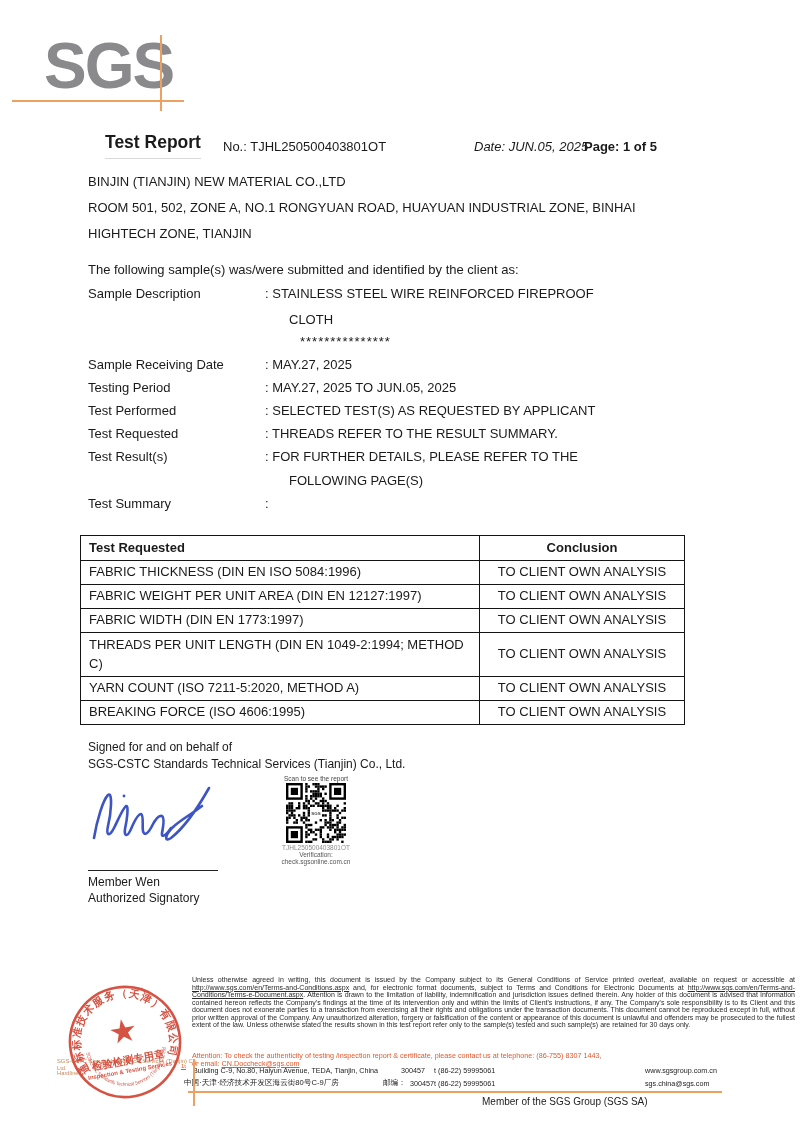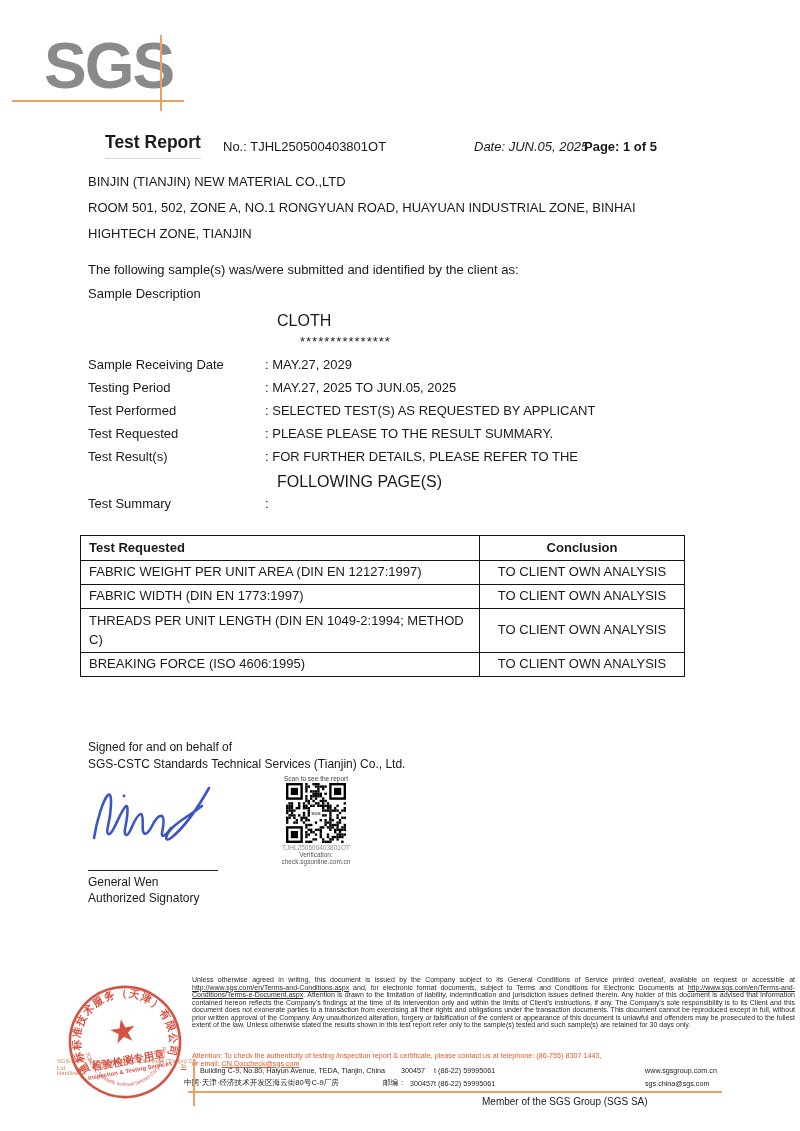--- a/index.html
+++ b/index.html
@@ -21,21 +21,21 @@
   .logo-vline{left:160px;top:35px;width:2px;height:76px;background:var(--sgs-orange);}
   
   .title{left:105px;top:132px;font-size:17.5px;font-weight:bold;border-bottom:1px solid #d9d9d9;padding-bottom:5px;}
   .hdr{top:139px;font-size:13px;}
   .hdr-no{left:223px;} .hdr-date{left:474px;font-style:italic;} .hdr-page{left:584px;font-weight:bold;}
   
   .client{left:88px;font-size:13px;}
   
   .lbl{left:88px;font-size:13px;}
   .val{left:265px;font-size:13px;}
-  .val2{left:277px;font-size:16px;text-align:center;}
+  .val2{left:289px;font-size:13px;text-align:center;}
   .stars{left:300px;font-size:13px;letter-spacing:1px;}
   
   .tablewrap{left:80px;top:535px;width:586px;}
   table.results{border-collapse:collapse;width:586px;table-layout:fixed;font-size:13px;color:var(--text);}
   table.results td,table.results th{border:1.5px solid #141414;padding:1px 8px;line-height:1.4;vertical-align:middle;}
   table.results th{text-align:left;font-size:13px;}
   table.results .c1{width:382px;}
   table.results .c2{width:188px;text-align:center;}
   th.c2{text-align:center !important;margin-top:20px;}
   tr.h{height:25px;} tr.s{height:24px;} tr.d{height:44px;}
@@ -88,59 +88,68 @@
     <span>1 of 5</span>
   </div>
 
   <div class="abs client" style="top:174px">BINJIN (TIANJIN) NEW MATERIAL CO.,LTD</div>
   <div class="abs client" style="top:200px">ROOM 501, 502, ZONE A, NO.1 RONGYUAN ROAD, HUAYUAN INDUSTRIAL ZONE, BINHAI</div>
   <div class="abs client" style="top:226px">HIGHTECH ZONE, TIANJIN</div>
 
   <div class="abs lbl" style="top:262px">The following sample(s) was/were submitted and identified by the client as:</div>
 
   <div class="abs lbl" style="top:286px">Sample Description</div>
+  <div class="abs val" style="top:286px">: STAINLESS STEEL WIRE REINFORCED FIREPROOF</div>
   <div class="abs val2" style="top:312px">CLOTH</div>
   <div class="abs stars" style="top:334px">***************</div>
 
   <div class="abs lbl" style="top:357px">Sample Receiving Date</div>
-  <div class="abs val" style="top:357px">: MAY.27, 2029</div>
+  <div class="abs val" style="top:357px">: MAY.27, 2025</div>
 
   <div class="abs lbl" style="top:380px">Testing Period</div>
   <div class="abs val" style="top:380px">: MAY.27, 2025 TO JUN.05, 2025</div>
 
   <div class="abs lbl" style="top:403px">Test Performed</div>
   <div class="abs val" style="top:403px">: SELECTED TEST(S) AS REQUESTED BY APPLICANT</div>
 
   <div class="abs lbl" style="top:426px">Test Requested</div>
-  <div class="abs val" style="top:426px">: PLEASE PLEASE TO THE RESULT SUMMARY.</div>
+  <div class="abs val" style="top:426px">: THREADS REFER TO THE RESULT SUMMARY.</div>
 
   <div class="abs lbl" style="top:449px">Test Result(s)</div>
   <div class="abs val" style="top:449px">: FOR FURTHER DETAILS, PLEASE REFER TO THE</div>
   <div class="abs val2" style="top:473px">FOLLOWING PAGE(S)</div>
 
   <div class="abs lbl" style="top:496px">Test Summary</div>
   <div class="abs val" style="top:496px">:</div>
 
   <div class="abs tablewrap">
     <table class="results">
       <tbody>
           <tr class="h">
         <th class="c1">Test Requested</th>
         <th class="c2">Conclusion</th>
       </tr>
       <tr class="s">
+        <td class="c1">FABRIC THICKNESS (DIN EN ISO 5084:1996)</td>
+        <td class="c2">TO CLIENT OWN ANALYSIS</td>
+      </tr>
+      <tr class="s">
         <td class="c1">FABRIC WEIGHT PER UNIT AREA (DIN EN 12127:1997)</td>
         <td class="c2">TO CLIENT OWN ANALYSIS</td>
       </tr>
       <tr class="s">
         <td class="c1">FABRIC WIDTH (DIN EN 1773:1997)</td>
         <td class="c2">TO CLIENT OWN ANALYSIS</td>
       </tr>
       <tr class="d">
         <td class="c1">THREADS PER UNIT LENGTH (DIN EN 1049-2:1994; METHOD C)</td>
+        <td class="c2">TO CLIENT OWN ANALYSIS</td>
+      </tr>
+      <tr class="s">
+        <td class="c1">YARN COUNT (ISO 7211-5:2020, METHOD A)</td>
         <td class="c2">TO CLIENT OWN ANALYSIS</td>
       </tr>
       <tr class="s">
         <td class="c1">BREAKING FORCE (ISO 4606:1995)</td>
         <td class="c2">TO CLIENT OWN ANALYSIS</td>
       </tr>
     </tbody>
       </table>
   </div>
 
@@ -372,21 +381,21 @@
         <rect x="2.4" y="45.6" width="12" height="12" fill="#fff"></rect>
         <rect x="4.8" y="48" width="7.199999999999999" height="7.199999999999999" fill="#000"></rect>
         <text x="30" y="31.6" font-size="4.4" font-weight="bold" text-anchor="middle" fill="#444">SGS</text>
       </svg>
     <span class="qr-num">TJHL250500403801OT</span>
     <span class="qr-ver">Verification:</span>
     <span class="qr-url">check.sgsonline.com.cn</span>
   </div>
 
   <div class="abs sig-line"></div>
-  <div class="abs sig-text" style="top:875px">General Wen</div>
+  <div class="abs sig-text" style="top:875px">Member Wen</div>
   <div class="abs sig-text" style="top:891px">Authorized Signatory</div>
 
   <div class="abs understamp" style="top:1058px">SGS-CSTC Standards Technical Services (Tianjin) Co., Ltd.</div>
   <div class="abs understamp" style="top:1070px">Hardlines</div>
 
   <svg class="abs stamp-svg" viewBox="-62 -62 124 124">
     <defs>
       <path id="ringTop" d="M -38.97,22.5 A 45,45 0 1,1 38.97,22.5"></path>
       <path id="ringBottom" d="M -40,4 A 40,40 0 0,0 40,4"></path>
     </defs>
@@ -404,21 +413,21 @@
 
   <div class="abs legal"><span>Unless otherwise agreed in writing, this document is issued by the Company subject to its General Conditions of Service printed overleaf, available on request or accessible at </span><u>http://www.sgs.com/en/Terms-and-Conditions.aspx</u><span> and, for electronic format documents, subject to Terms and Conditions for Electronic Documents at </span><u>http://www.sgs.com/en/Terms-and-Conditions/Terms-e-Document.aspx</u><span>. Attention is drawn to the limitation of liability, indemnification and jurisdiction issues defined therein. Any holder of this document is advised that information contained hereon reflects the Company's findings at the time of its intervention only and within the limits of Client's instructions, if any. The Company's sole responsibility is to its Client and this document does not exonerate parties to a transaction from exercising all their rights and obligations under the transaction documents. This document cannot be reproduced except in full, without prior written approval of the Company. Any unauthorized alteration, forgery or falsification of the content or appearance of this document is unlawful and offenders may be prosecuted to the fullest extent of the law. Unless otherwise stated the results shown in this test report refer only to the sample(s) tested and such sample(s) are retained for 30 days only.</span></div>
 
   <div class="abs attention">
     <span>Attention: To check the authenticity of testing /inspection report &amp; certificate, please contact us at telephone: (86-755) 8307 1443,</span><br>
     <span>or email: </span><u>CN.Doccheck@sgs.com</u>
   </div>
 
   <div class="abs refmark">1t</div>
 
-  <div class="abs addr" style="left:200px;top:1066px">Building C-9, No.80, Haiyun Avenue, TEDA, Tianjin, China</div>
+  <div class="abs addr" style="left:193px;top:1066px">Building C-9, No.80, Haiyun Avenue, TEDA, Tianjin, China</div>
   <div class="abs addr" style="left:401px;top:1066px">300457</div>
   <div class="abs addr" style="left:434px;top:1066px">t (86-22) 59995061</div>
   <div class="abs addr" style="left:645px;top:1066px">www.sgsgroup.com.cn</div>
 
   <div class="abs addr addr-cn" style="left:184px;top:1078px">中国·天津·经济技术开发区海云街80号C-9厂房</div>
   <div class="abs addr addr-cn" style="left:383px;top:1078px">邮编：</div>
   <div class="abs addr" style="left:410px;top:1079px">300457</div>
   <div class="abs addr" style="left:434px;top:1079px">t (86-22) 59995061</div>
   <div class="abs addr" style="left:645px;top:1079px">sgs.china@sgs.com</div>
 

